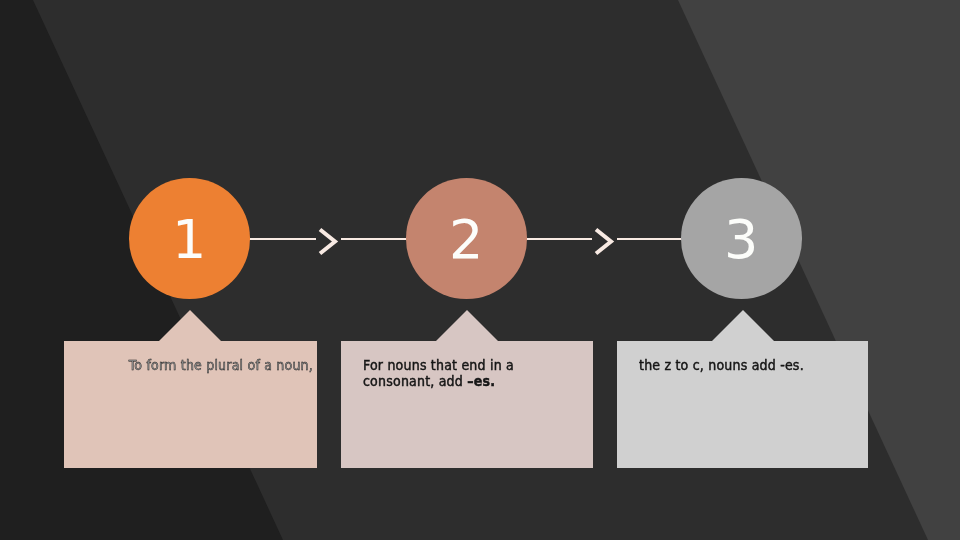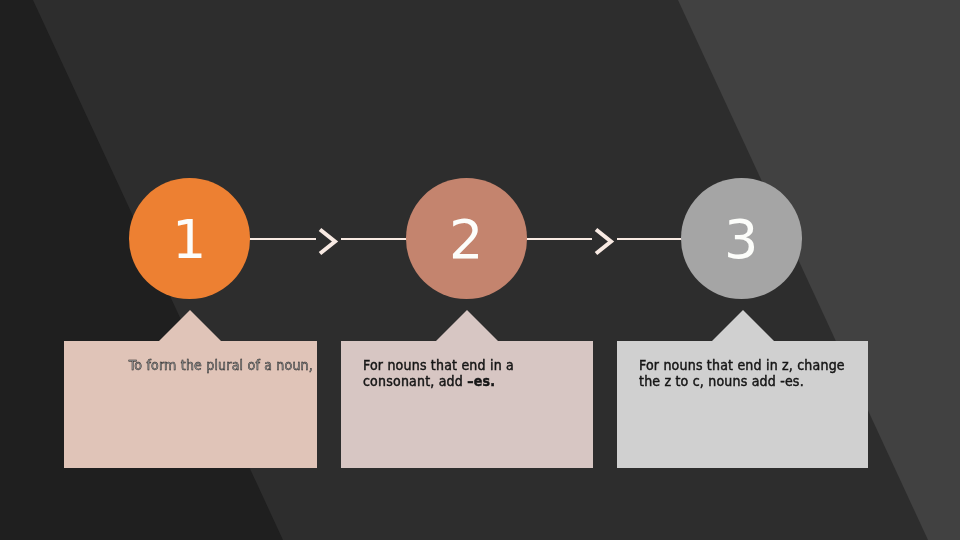--- a/index.html
+++ b/index.html
@@ -101,18 +101,17 @@
     <div class="tip" style="left: 95.2px; border-bottom: 31px solid rgb(215, 198, 195);"></div>
     <div class="txt" style="color: rgb(22, 22, 22); -webkit-text-stroke: 0.45px rgb(22, 22, 22);">
         <div class="txt-line"><span>For nouns that end in a</span></div>
         <div class="txt-line"><span>consonant, add </span><b>–es.</b></div>
       </div>
   </div>
   <div class="callout" style="left:617px;width:251px">
     <div class="body" style="background: rgb(208, 208, 208);"></div>
     <div class="tip" style="left: 94.7px; border-bottom: 31px solid rgb(208, 208, 208);"></div>
     <div class="txt" style="color: rgb(22, 22, 22); -webkit-text-stroke: 0.45px rgb(22, 22, 22);">
-        <div class="txt-line"><span>For nouns that end in z, change</span></div>
         <div class="txt-line"><span>the z to c, nouns add -es.</span></div>
       </div>
   </div>
 
 </div>
 
 </body></html>

